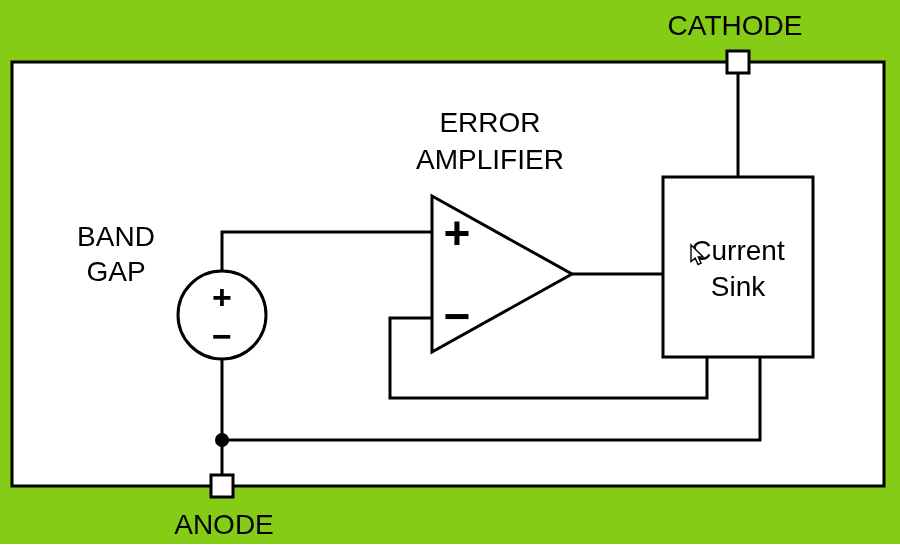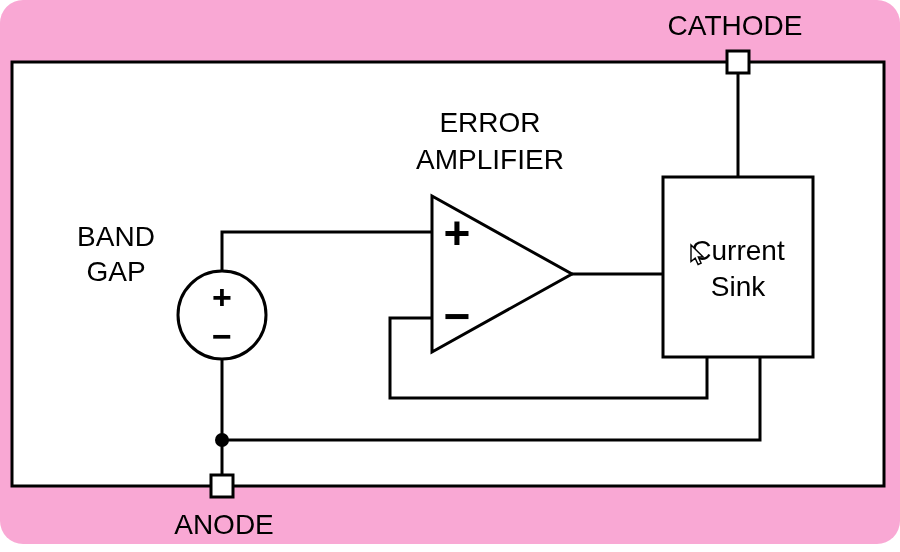--- a/index.html
+++ b/index.html
@@ -8,22 +8,21 @@
     background: #ffffff;
     width: 900px;
     height: 552px;
     overflow: hidden;
     font-family: "Liberation Sans", sans-serif;
   }
   .stage {
     position: relative;
     width: 900px;
     height: 544px;
-    background: #f9a8d4;
-    border-radius: 23px;
+    background: #84cc16;
   }
   svg text {
     font-family: "Liberation Sans", sans-serif;
     fill: #000000;
   }
   .label-text {
     font-size: 28px;
     font-weight: 400;
   }
   .block-text {

